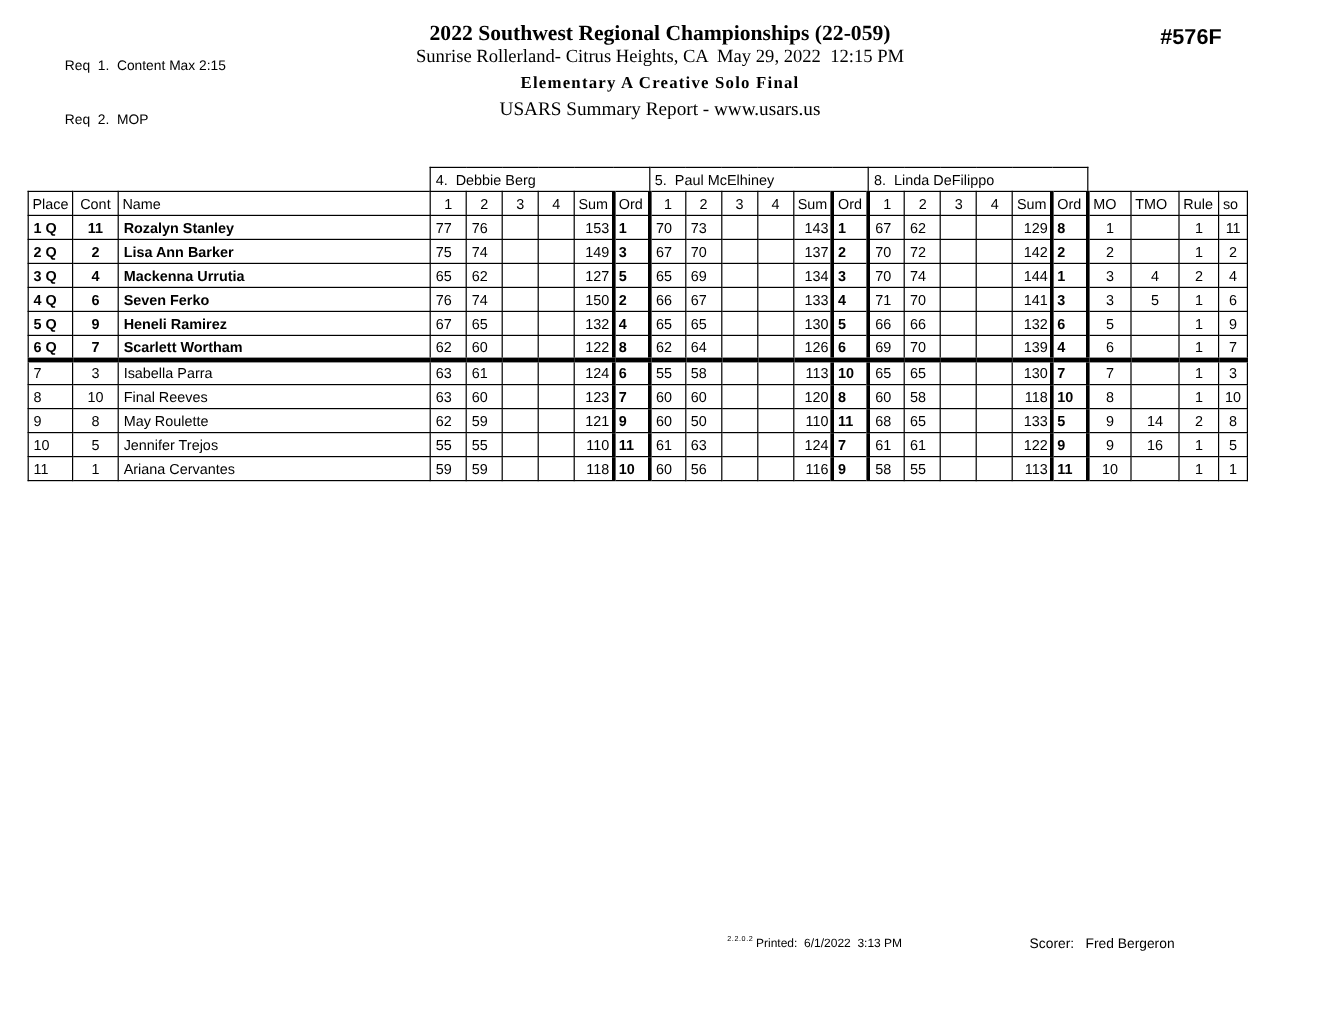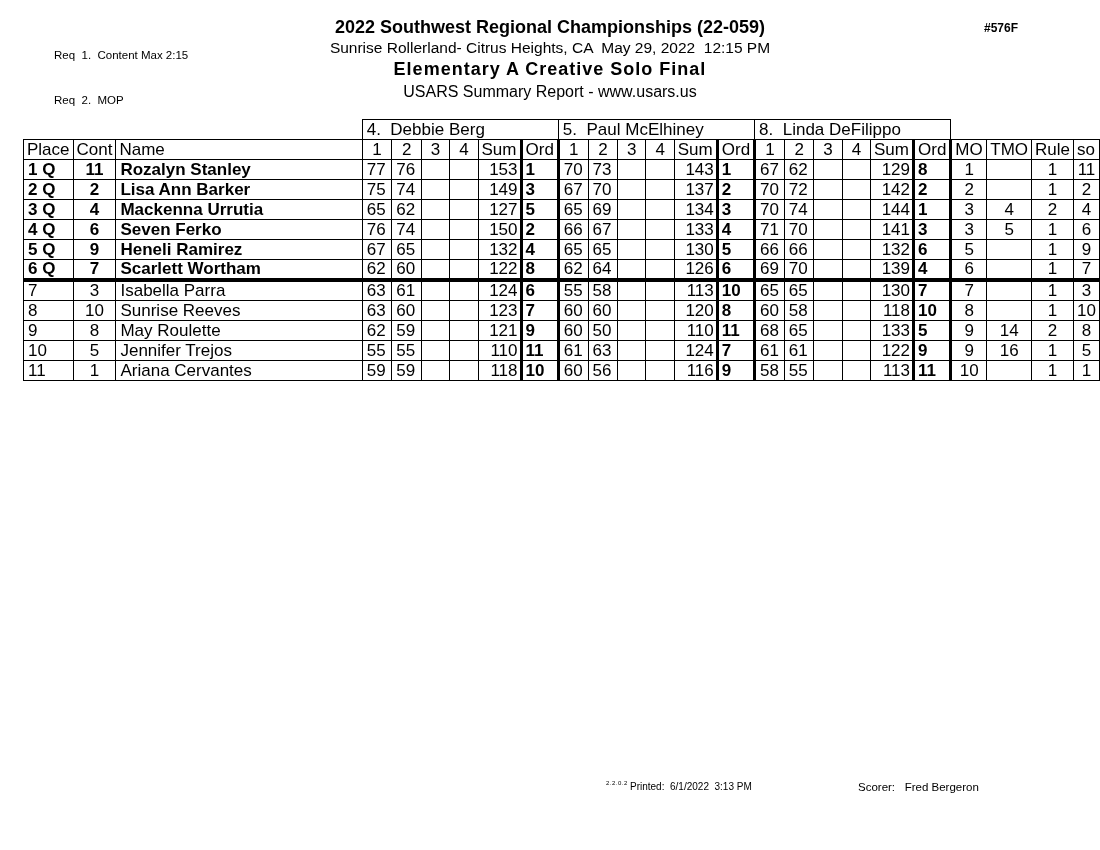--- a/index.html
+++ b/index.html
@@ -2,31 +2,31 @@
 <html><head>
 <meta charset="utf-8">
 <style>
   * { margin:0; padding:0; box-sizing:border-box; }
   body { background:#c8c8c8; font-family:"Liberation Sans", sans-serif; }
   .page {
     position:relative; width:1100px; height:850px; background:#ffffff;
     color:#000; overflow:hidden;
   }
   .req { position:absolute; left:22px; top:18px; font-size:11.5px; line-height:15px; white-space:pre;margin-left:32px; }
-  .center-head { position:absolute; left:0; right:0; top:17px; text-align:center; }
+  .center-head { position:absolute; left:0; right:0; top:17px; text-align:center;font-family:Liberation Serif, serif; }
   .title  { font-size:18px; font-weight:bold; line-height:20px; white-space:pre; }
   .venue  { font-size:15.5px; line-height:19px; margin-top:1px; white-space:pre; }
-  .event  { font-size:18px; font-weight:bold; letter-spacing:1px; line-height:21px; margin-top:2px; white-space:pre; }
+  .event  { font-size:14px; font-weight:bold; letter-spacing:1px; line-height:21px; margin-top:2px; white-space:pre; }
   .report { font-size:16px; line-height:20px; margin-top:2px; white-space:pre; }
-  .entry  { position:absolute; right:82px; top:21px; font-size:12px; font-weight:bold; }
+  .entry  { position:absolute; right:82px; top:21px; font-size:18px; font-weight:bold; }
 
   table.results {
-    position:absolute; left:23px; top:119px;
+    position:absolute; left:23px; top:139px;
     border-collapse:collapse; table-layout:fixed;
-    font-size:17px;
+    font-size:12px;
   }
   .results th, .results td {
     border:1px solid #000; height:20px; padding:0 3px;
     font-weight:normal; overflow:hidden; white-space:nowrap; line-height:18px;
   }
   .results .noborder { border:none; }
   .results .judge-name { text-align:left; padding-left:4px; white-space:pre; }
   .results .h-left   { text-align:left; }
   .results .h-center { text-align:center; }
   .results .place { text-align:left; padding-left:4px; white-space:pre; }
@@ -313,21 +313,21 @@
           <td class="sum">130</td>
           <td class="ord">7</td>
           <td class="tail">7</td>
           <td class="tail"></td>
           <td class="tail">1</td>
           <td class="tail">3</td>
         </tr>
         <tr class="">
           <td class="place">8</td>
           <td class="cont">10</td>
-          <td class="name">Sunrise Reeves</td>
+          <td class="name">Final Reeves</td>
           <td class="score">63</td>
           <td class="score">60</td>
           <td class="score"></td>
           <td class="score"></td>
           <td class="sum">123</td>
           <td class="ord">7</td>
           <td class="score">60</td>
           <td class="score">60</td>
           <td class="score"></td>
           <td class="score"></td>

